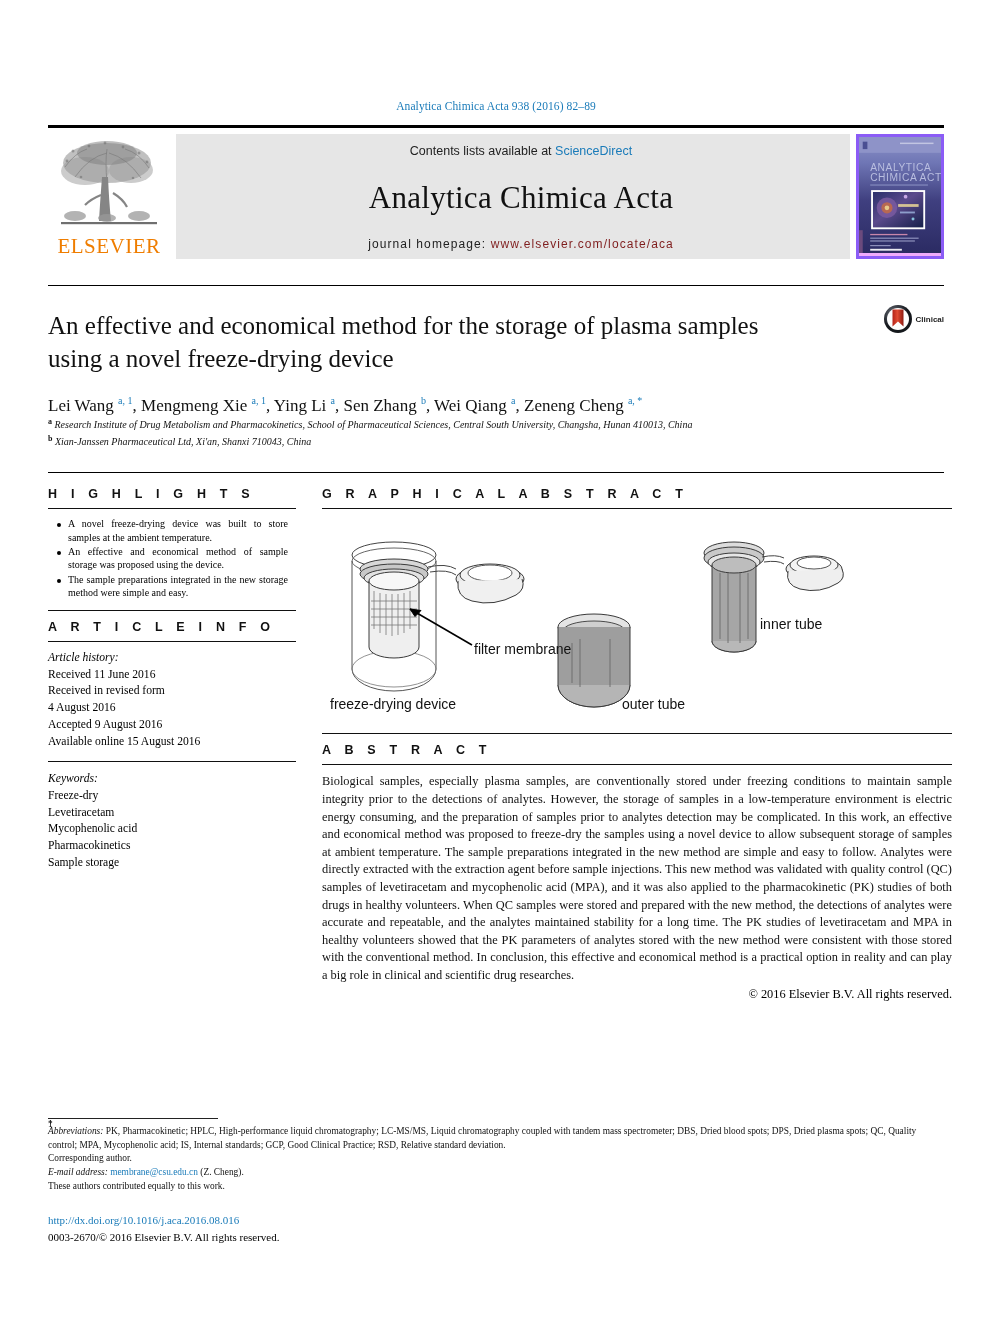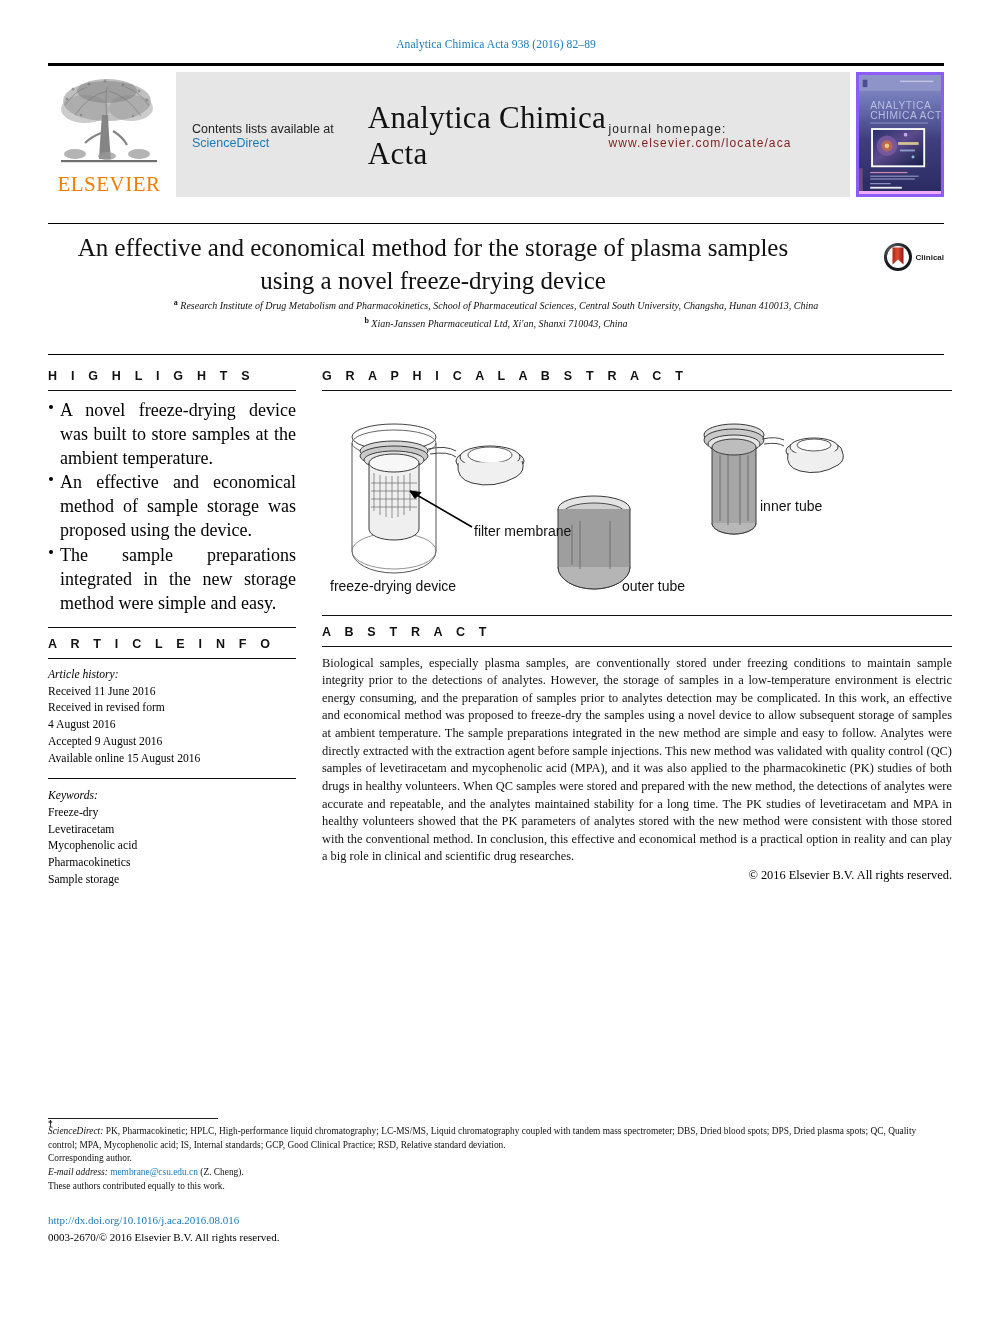--- a/index.html
+++ b/index.html
@@ -21,21 +21,21 @@
     height: 1323px;
     padding: 0;
     box-sizing: border-box;
   }
 
   
   .running-head {
     text-align: center;
     font-size: 11.5px;
     color: #1a7bb9;
-    padding-top: 38px;
+    padding-top: 100px;
     letter-spacing: .1px;
   }
 
   
   .masthead-wrap {
     margin: 13px 48px 0 48px;
     border-top: 3px solid #000;
     padding-top: 6px;
   }
   .masthead {
@@ -59,21 +59,21 @@
     letter-spacing: .5px;
     color: #ef7d00;
     line-height: 1;
     margin-top: 1px;
   }
   .journal-band {
     flex: 1 1 auto;
     background: #e6e6e6;
     margin: 0 6px 0 6px;
     display: flex;
-    flex-direction: row;
+    flex-direction: column;
     align-items: center;
     justify-content: space-between;
     padding: 10px 0 8px 16px;
     box-sizing: border-box;
   }
   .contents-line {
     font-family: "Liberation Sans", sans-serif;
     font-size: 12.5px;
     color: #222;
   }
@@ -99,23 +99,22 @@
     position: relative;
     overflow: hidden;
     background: #f0abfc;
   }
   .cover-inner { position:absolute; inset:0; }
 
   
   .title-block {
     margin: 26px 48px 0 48px;
     border-top: 1.2px solid #000;
-    padding-top: 8px;
+    padding-top: 24px;
     position: relative;
-    text-align: center;
   }
   .article-title {
     font-family: "Liberation Serif", serif;
     font-size: 25px;
     line-height: 1.3;
     font-weight: normal;
     margin: 0;
     width: 770px;
     color: #111;
   }
@@ -166,24 +165,24 @@
     font-size: 12.5px;
     font-weight: bold;
     letter-spacing: 5.2px;
     color: #111;
     margin-bottom: 7px;
   }
   .rule { border-top: 1px solid #111; margin-bottom: 8px; }
 
   ul.highlights {
     list-style: none;
-    margin: 0;
+    margin: 8px;
     padding: 0;
     font-family: "Liberation Serif", serif;
-    font-size: 18px;
+    font-size: 10px;
     line-height: 1.33;
     text-align: justify;
   }
   ul.highlights li {
     position: relative;
     padding-left: 12px;
     margin-bottom: 1px;
   }
   ul.highlights li:before {
     content: "";
@@ -380,20 +379,21 @@
             <stop offset="100%" stop-color="#8e1b12"></stop>
           </linearGradient>
         </defs>
         <circle cx="15" cy="15" r="14" fill="url(#cmg)"></circle>
         <circle cx="15" cy="15" r="11" fill="#fdfdfd"></circle>
         <path d="M9.5 5.5 h11 v17 l-5.5 -5 l-5.5 5 z" fill="url(#rib)"></path>
       </svg>
       <span class="crossmark-label">Clinical</span>
     </div>
 
+    <div class="authors">Lei Wang <sup>a, 1</sup>, Mengmeng Xie <sup>a, 1</sup>, Ying Li <sup>a</sup>, Sen Zhang <sup>b</sup>, Wei Qiang <sup>a</sup>, Zeneng Cheng <sup>a, *</sup></div>
     <div class="affil">
       <div><sup>a</sup> <span>Research Institute of Drug Metabolism and Pharmacokinetics, School of Pharmaceutical Sciences, Central South University, Changsha, Hunan 410013, China</span></div>
       <div><sup>b</sup> <span>Xian-Janssen Pharmaceutical Ltd, Xi'an, Shanxi 710043, China</span></div>
     </div>
   </div>
 
   <div class="cols">
 
     <div class="col-left">
       <div class="sec-head">H I G H L I G H T S</div>
@@ -519,21 +519,21 @@
       <div class="rule"></div>
       <div class="abstract-body">Biological samples, especially plasma samples, are conventionally stored under freezing conditions to maintain sample integrity prior to the detections of analytes. However, the storage of samples in a low-temperature environment is electric energy consuming, and the preparation of samples prior to analytes detection may be complicated. In this work, an effective and economical method was proposed to freeze-dry the samples using a novel device to allow subsequent storage of samples at ambient temperature. The sample preparations integrated in the new method are simple and easy to follow. Analytes were directly extracted with the extraction agent before sample injections. This new method was validated with quality control (QC) samples of levetiracetam and mycophenolic acid (MPA), and it was also applied to the pharmacokinetic (PK) studies of both drugs in healthy volunteers. When QC samples were stored and prepared with the new method, the detections of analytes were accurate and repeatable, and the analytes maintained stability for a long time. The PK studies of levetiracetam and MPA in healthy volunteers showed that the PK parameters of analytes stored with the new method were consistent with those stored with the conventional method. In conclusion, this effective and economical method is a practical option in reality and can play a big role in clinical and scientific drug researches.</div>
       <div class="abstract-copy">© 2016 Elsevier B.V. All rights reserved.</div>
     </div>
 
   </div>
 
   <div class="footnotes">
     <div class="fn-rule"></div>
     <div class="fn">
-      <span class="it">ScienceDirect:</span><span> PK, Pharmacokinetic; HPLC, High-performance liquid chromatography; LC-MS/MS, Liquid chromatography coupled with tandem mass spectrometer; DBS, Dried blood spots; DPS, Dried plasma spots; QC, Quality control; MPA, Mycophenolic acid; IS, Internal standards; GCP, Good Clinical Practice; RSD, Relative standard deviation.</span>
+      <span class="it">Abbreviations:</span><span> PK, Pharmacokinetic; HPLC, High-performance liquid chromatography; LC-MS/MS, Liquid chromatography coupled with tandem mass spectrometer; DBS, Dried blood spots; DPS, Dried plasma spots; QC, Quality control; MPA, Mycophenolic acid; IS, Internal standards; GCP, Good Clinical Practice; RSD, Relative standard deviation.</span>
     </div>
     <div class="fn ind">
       <span class="mark">*</span><span>Corresponding author.</span>
     </div>
     <div class="fn ind">
       <span class="it">E-mail address:</span>
       <a href="#">membrane@csu.edu.cn</a><span> (Z. Cheng).</span>
     </div>
     <div class="fn ind">
       <span class="mark">1</span><span>These authors contributed equally to this work.</span>

